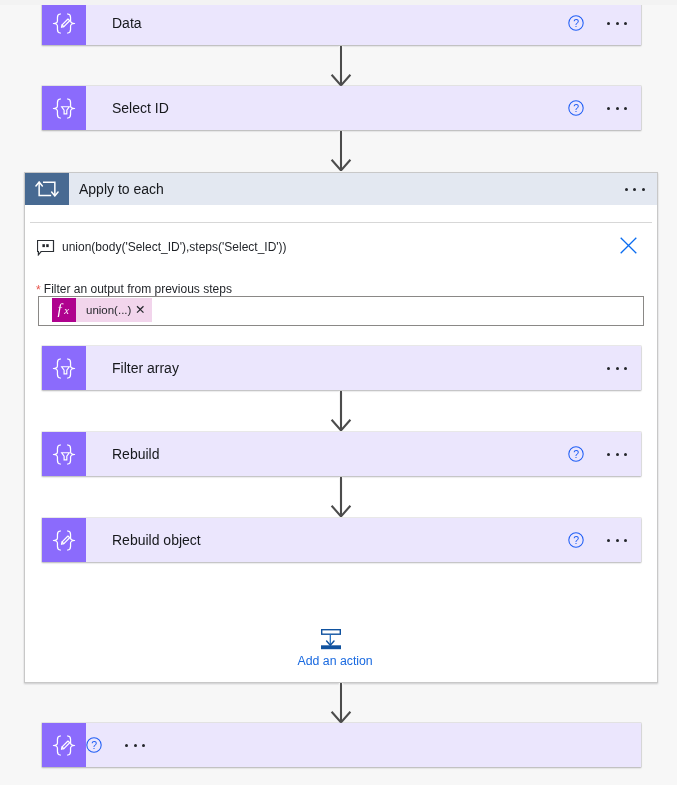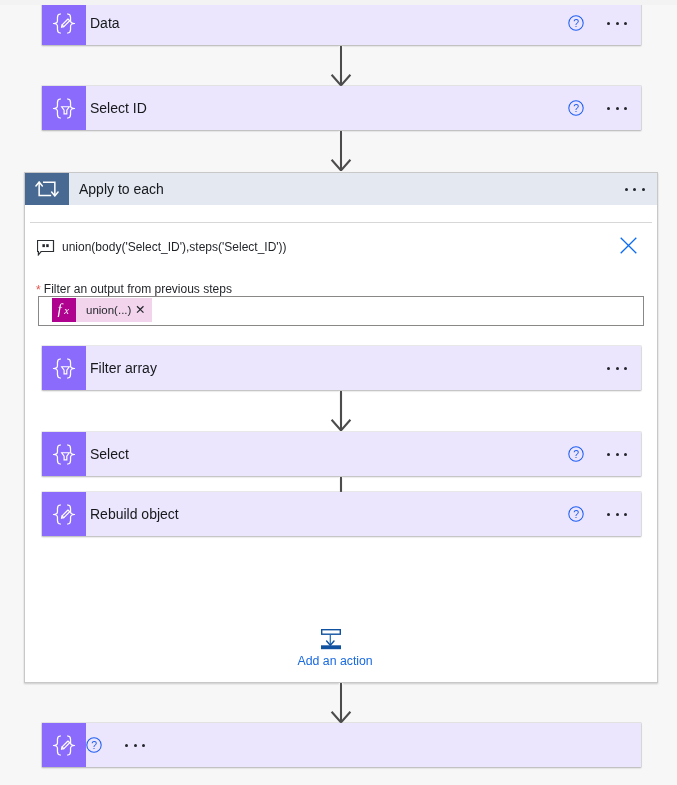--- a/index.html
+++ b/index.html
@@ -6,21 +6,21 @@
   body{width:677px;height:785px;background:#f7f7f7;
        font-family:"Liberation Sans",sans-serif;overflow:hidden;position:relative;}
 
   
   .card{position:absolute;left:42px;width:599px;height:44px;
         background:#ebe6fd;box-sizing:border-box;
         display:flex;align-items:stretch;
         box-shadow:0 0 0 .5px rgba(150,150,150,.40), 0 1px 1.6px rgba(110,110,115,.42);}
   .card .cardicon{width:44px;flex:0 0 44px;background:#8b6bfc;
         display:flex;align-items:center;justify-content:center;}
-  .card .cardtitle{flex:1;display:flex;align-items:center;padding-left:4px;
+  .card .cardtitle{flex:1;display:flex;align-items:center;padding-left:26px;
         font-size:14px;color:#16181c;}
   .card .cardtools{display:flex;align-items:center;}
 
   .helpbtn{width:16px;height:16px;display:block;margin-right:23px;}
   .dots{width:20px;height:16px;display:flex;align-items:center;justify-content:space-between;
         margin-right:14px;}
   .dots i{width:3px;height:3px;border-radius:50%;background:#23262b;display:block;}
 
   
   .arrow{position:absolute;}
@@ -197,21 +197,21 @@
         </g>
       </svg></span>
     <div class="card" style="top:432px">
       <span class="cardicon">
         <svg width="24" height="21" viewBox="0 0 24 21" fill="none" stroke="#ffffff" stroke-width="1.25" stroke-linecap="round" stroke-linejoin="round">
           <path d="M8.4 1.0C6.0 1.15 5.45 2.6 5.45 4.4v3.3c0 1.75-1.35 2.7-4.0 2.8 2.65 .1 4.0 1.05 4.0 2.8v3.3c0 1.8 .55 3.25 2.95 3.4"></path>
           <path d="M15.6 1.0c2.4 .15 2.95 1.6 2.95 3.4v3.3c0 1.75 1.35 2.7 4.0 2.8-2.65 .1-4.0 1.05-4.0 2.8v3.3c0 1.8-.55 3.25-2.95 3.4"></path>
           <path d="M9.7 8.75H17.2L14.8 12.15V15.8H12.1V12.15Z" stroke-width="1.2" stroke-linejoin="miter" stroke-linecap="butt"></path>
         </svg>
       </span>
-      <span class="cardtitle">Select</span>
+      <span class="cardtitle">Rebuild</span>
       <span class="cardtools">
         <span class="helpbtn"><svg width="16" height="16" viewBox="0 0 16 16" fill="none">
             <circle cx="8" cy="8" r="7.2" stroke="#1f5ef5" stroke-width="1.05"></circle>
             <text x="8.05" y="11.8" font-family="Liberation Sans, sans-serif" font-size="10.5" fill="#1f5ef5" text-anchor="middle">?</text>
           </svg></span>
         <span>
           <span class="dots">
             <i></i>
             <i></i>
             <i></i>
@@ -219,21 +219,21 @@
         </span>
       </span>
     </div>
     <span class="arrow" style="left:330px;top:477px;width:22px;height:40px"><svg width="22" height="40" viewBox="0 0 22 40" fill="none">
         <rect x="8.8" y="0" width="4.4" height="29" fill="#fdfdfd"></rect>
         <g stroke="#4c4c4c" stroke-width="2.1" stroke-linecap="butt">
           <path d="M11 0V39.5"></path>
           <path d="M1.6 28.7L11 39.4L20.4 28.7" stroke-linejoin="miter"></path>
         </g>
       </svg></span>
-    <div class="card" style="top:492px">
+    <div class="card" style="top:518px">
       <span class="cardicon">
         <svg width="24" height="21" viewBox="0 0 24 21" fill="none" stroke="#ffffff" stroke-width="1.25" stroke-linecap="round" stroke-linejoin="round">
           <path d="M8.4 1.0C6.0 1.15 5.45 2.6 5.45 4.4v3.3c0 1.75-1.35 2.7-4.0 2.8 2.65 .1 4.0 1.05 4.0 2.8v3.3c0 1.8 .55 3.25 2.95 3.4"></path>
           <path d="M15.6 1.0c2.4 .15 2.95 1.6 2.95 3.4v3.3c0 1.75 1.35 2.7 4.0 2.8-2.65 .1-4.0 1.05-4.0 2.8v3.3c0 1.8-.55 3.25-2.95 3.4"></path>
           <path d="M15.95 6.05l1.75 1.75-5.85 5.85-2.35 .6 .6-2.35z"></path>
           <path d="M10.05 11.9l1.75 1.75"></path>
         </svg>
       </span>
       <span class="cardtitle">Rebuild object</span>
       <span class="cardtools">

